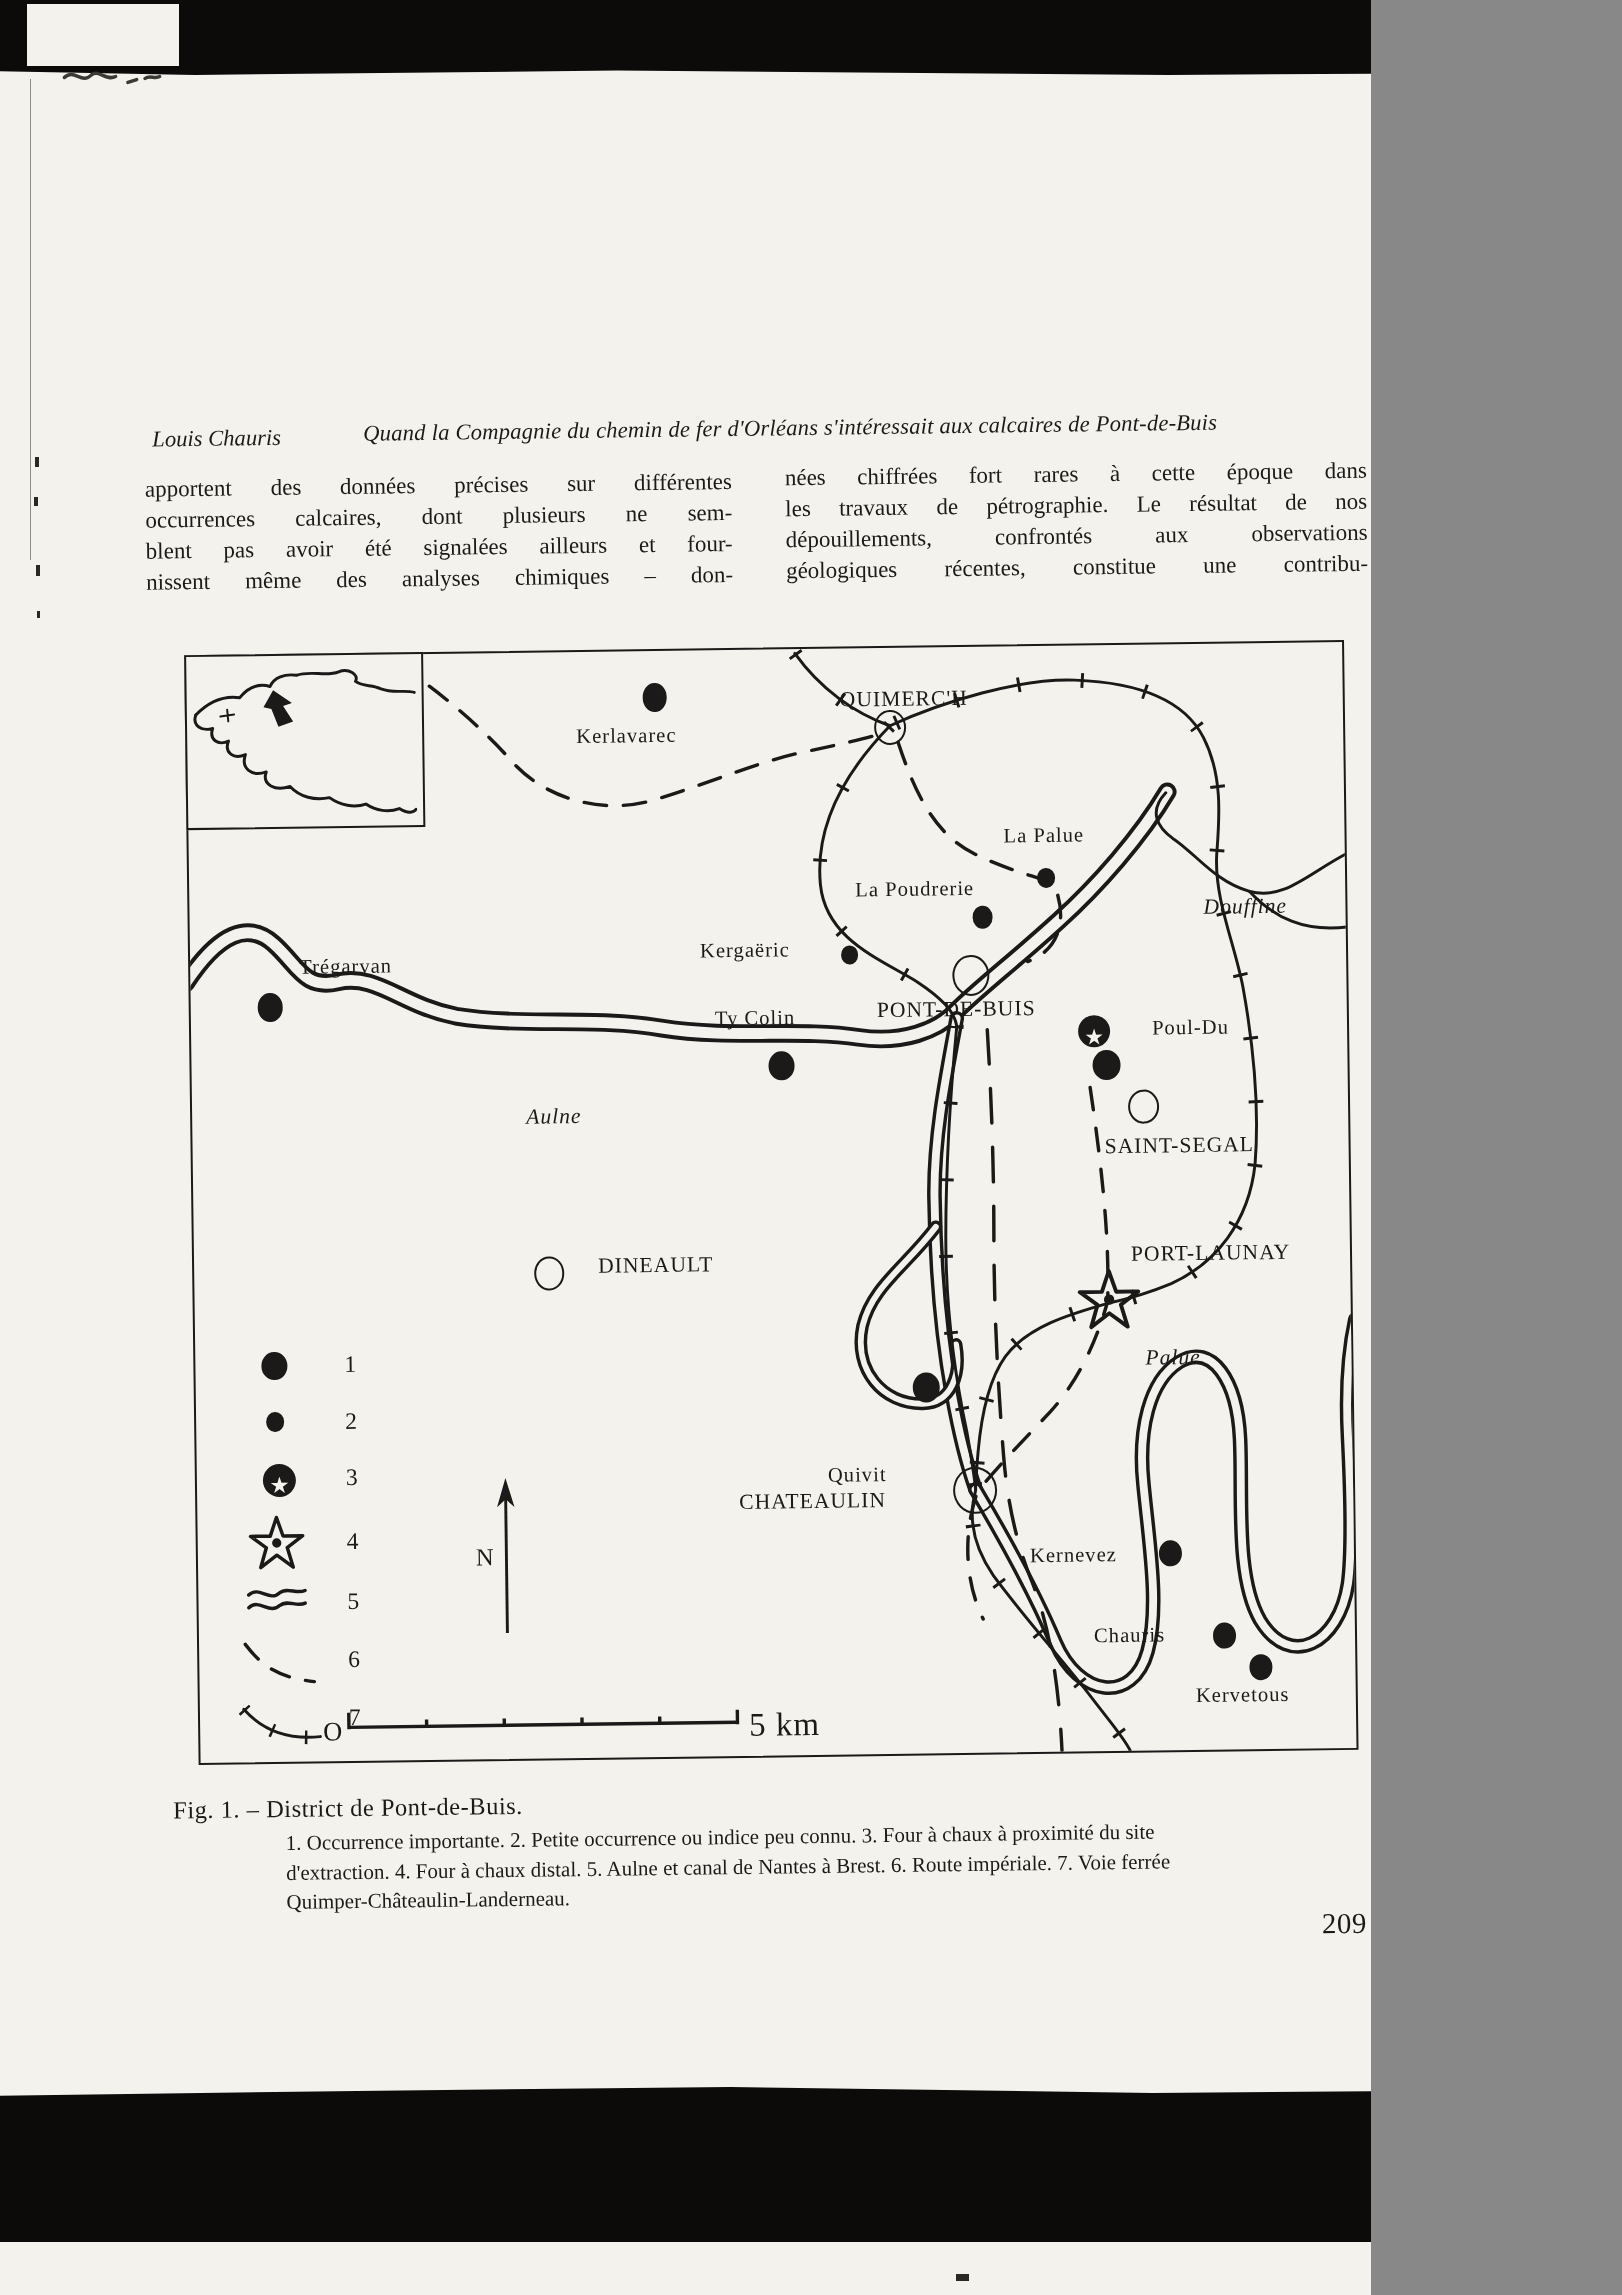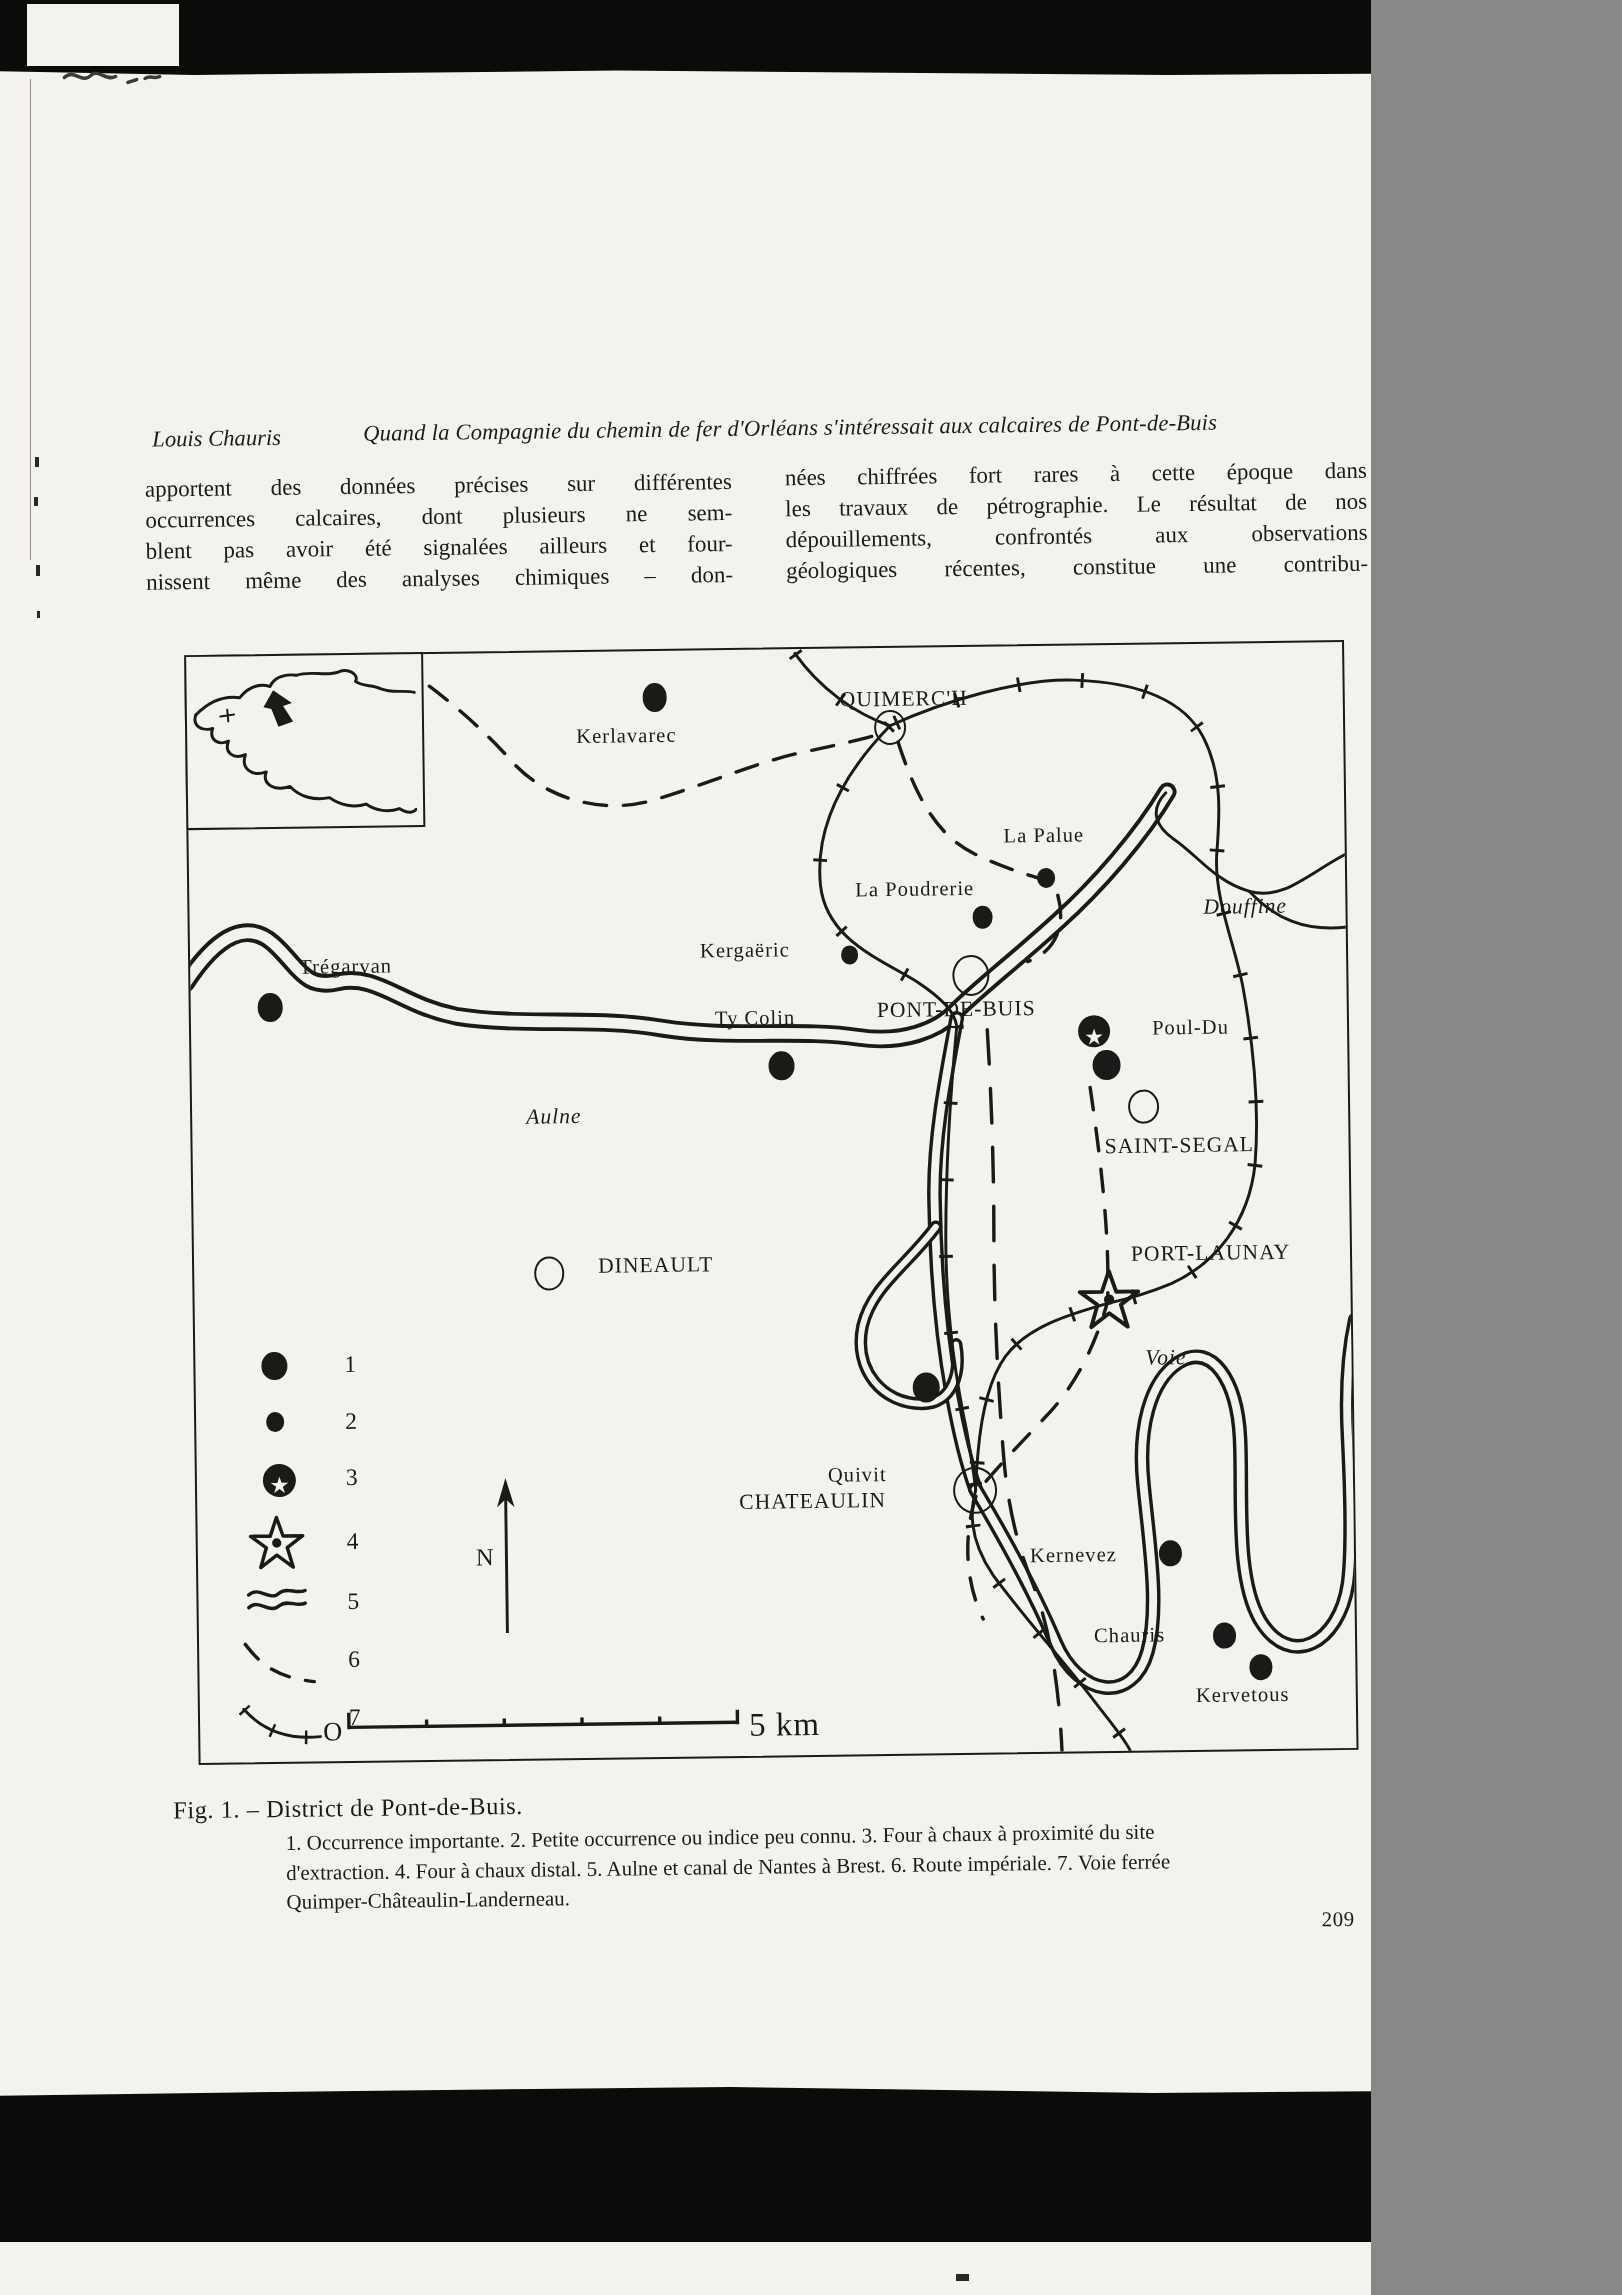--- a/index.html
+++ b/index.html
@@ -36,21 +36,21 @@
   .dot{position:absolute;background:#1c1a18;border-radius:50%;}
   .ocircle{position:absolute;border:2.9px solid #1c1a18;border-radius:50%;background:transparent;}
   .kiln{position:absolute;background:#1c1a18;border-radius:50%;color:#f4f2ec;text-align:center;}
   .kiln::before{content:"★";font-size:.68em;line-height:1.45;}
   .legend-num{position:absolute;font-size:23.6px;}
   .compass-n{position:absolute;font-size:24.5px;letter-spacing:1px;}
   .scale-zero{position:absolute;font-size:26.5px;}
   .scale-label{position:absolute;font-size:33px;letter-spacing:1px;white-space:nowrap;}
   .fig-title{position:absolute;font-size:24.5px;letter-spacing:0.5px;white-space:nowrap;}
   .fig-lines{position:absolute;width:1124px;font-size:21px;line-height:29.5px;}
-  .page-num{position:absolute;font-size:21px;letter-spacing:0.5px;}
+  .page-num{position:absolute;font-size:29px;letter-spacing:0.5px;}
 </style>
 </head>
 <body>
 
 <div class="page">
 
   <div class="skew">
 
     <div class="author" style="left:162px;top:418px;">Louis Chauris</div>
     <div class="title" style="left:373px;top:415px;">Quand la Compagnie du chemin de fer d'Orléans s'intéressait aux calcaires de Pont-de-Buis</div>
@@ -162,21 +162,21 @@
       <div class="dot" style="left:961px;top:896px;width:22.6px;height:25.5px;"></div>
 
       <div class="place" style="left:895px;top:979px;">Chauris</div>
       <div class="dot" style="left:1014px;top:979px;width:22.6px;height:25.5px;"></div>
 
       <div class="place" style="left:996px;top:1040px;">Kervetous</div>
       <div class="dot" style="left:1050px;top:1011px;width:22.6px;height:25.5px;"></div>
 
       <div class="river" style="left:334px;top:452px;">Aulne</div>
       <div class="river" style="left:1014px;top:251px;">Douffine</div>
-      <div class="river" style="left:950px;top:701px;">Voie</div>
+      <div class="river" style="left:950px;top:701px;">Palue</div>
 
       <div class="dot" style="left:66px;top:696px;width:25.5px;height:27.5px;"></div>
       <div class="legend-num" style="left:149px;top:696px;">1</div>
 
       <div class="dot" style="left:70px;top:756px;width:17.7px;height:19.6px;"></div>
       <div class="legend-num" style="left:149px;top:753px;">2</div>
 
       <div class="kiln" style="left:66px;top:808px;width:33px;height:33px;font-size:33px;"></div>
       <div class="legend-num" style="left:149px;top:809px;">3</div>
 

